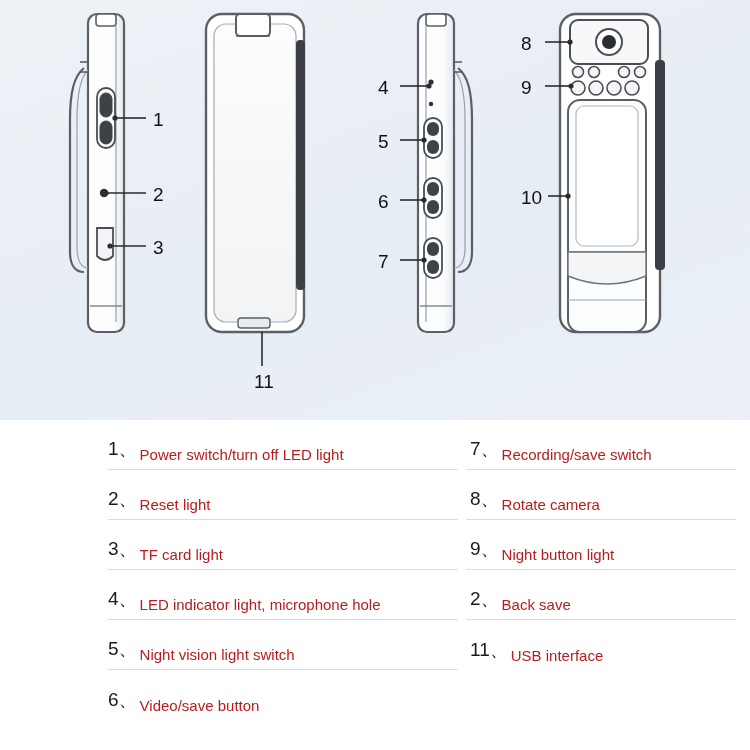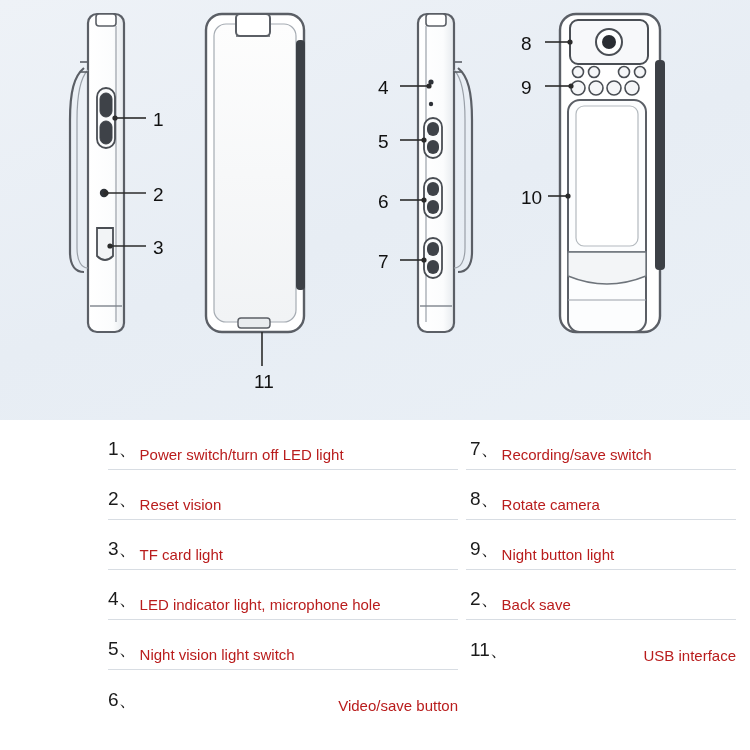--- a/index.html
+++ b/index.html
@@ -55,21 +55,20 @@
   .legend-item {
     display: flex;
     align-items: flex-end;
     height: 50px;
     border-bottom: 1px solid #d8dde3;
     box-sizing: border-box;
     padding-bottom: 7px;
   }
   .legend-item.noline {
     border-bottom: none;
-    justify-content: space-between;
   }
   .legend-num {
     font-size: 19px;
     color: #1b1b1b;
     font-weight: 400;
     white-space: nowrap;
     margin-right: 2px;
   }
   .legend-text {
     font-size: 15px;
@@ -276,21 +275,21 @@
 
   <div id="legend">
 
     <div class="legend-col col-left">
       <div class="legend-item">
         <span class="legend-num">1、</span>
         <span class="legend-text">Power switch/turn off LED light</span>
       </div>
       <div class="legend-item">
         <span class="legend-num">2、</span>
-        <span class="legend-text">Reset vision</span>
+        <span class="legend-text">Reset light</span>
       </div>
       <div class="legend-item">
         <span class="legend-num">3、</span>
         <span class="legend-text">TF card light</span>
       </div>
       <div class="legend-item">
         <span class="legend-num">4、</span>
         <span class="legend-text">LED indicator light, microphone hole</span>
       </div>
       <div class="legend-item">

